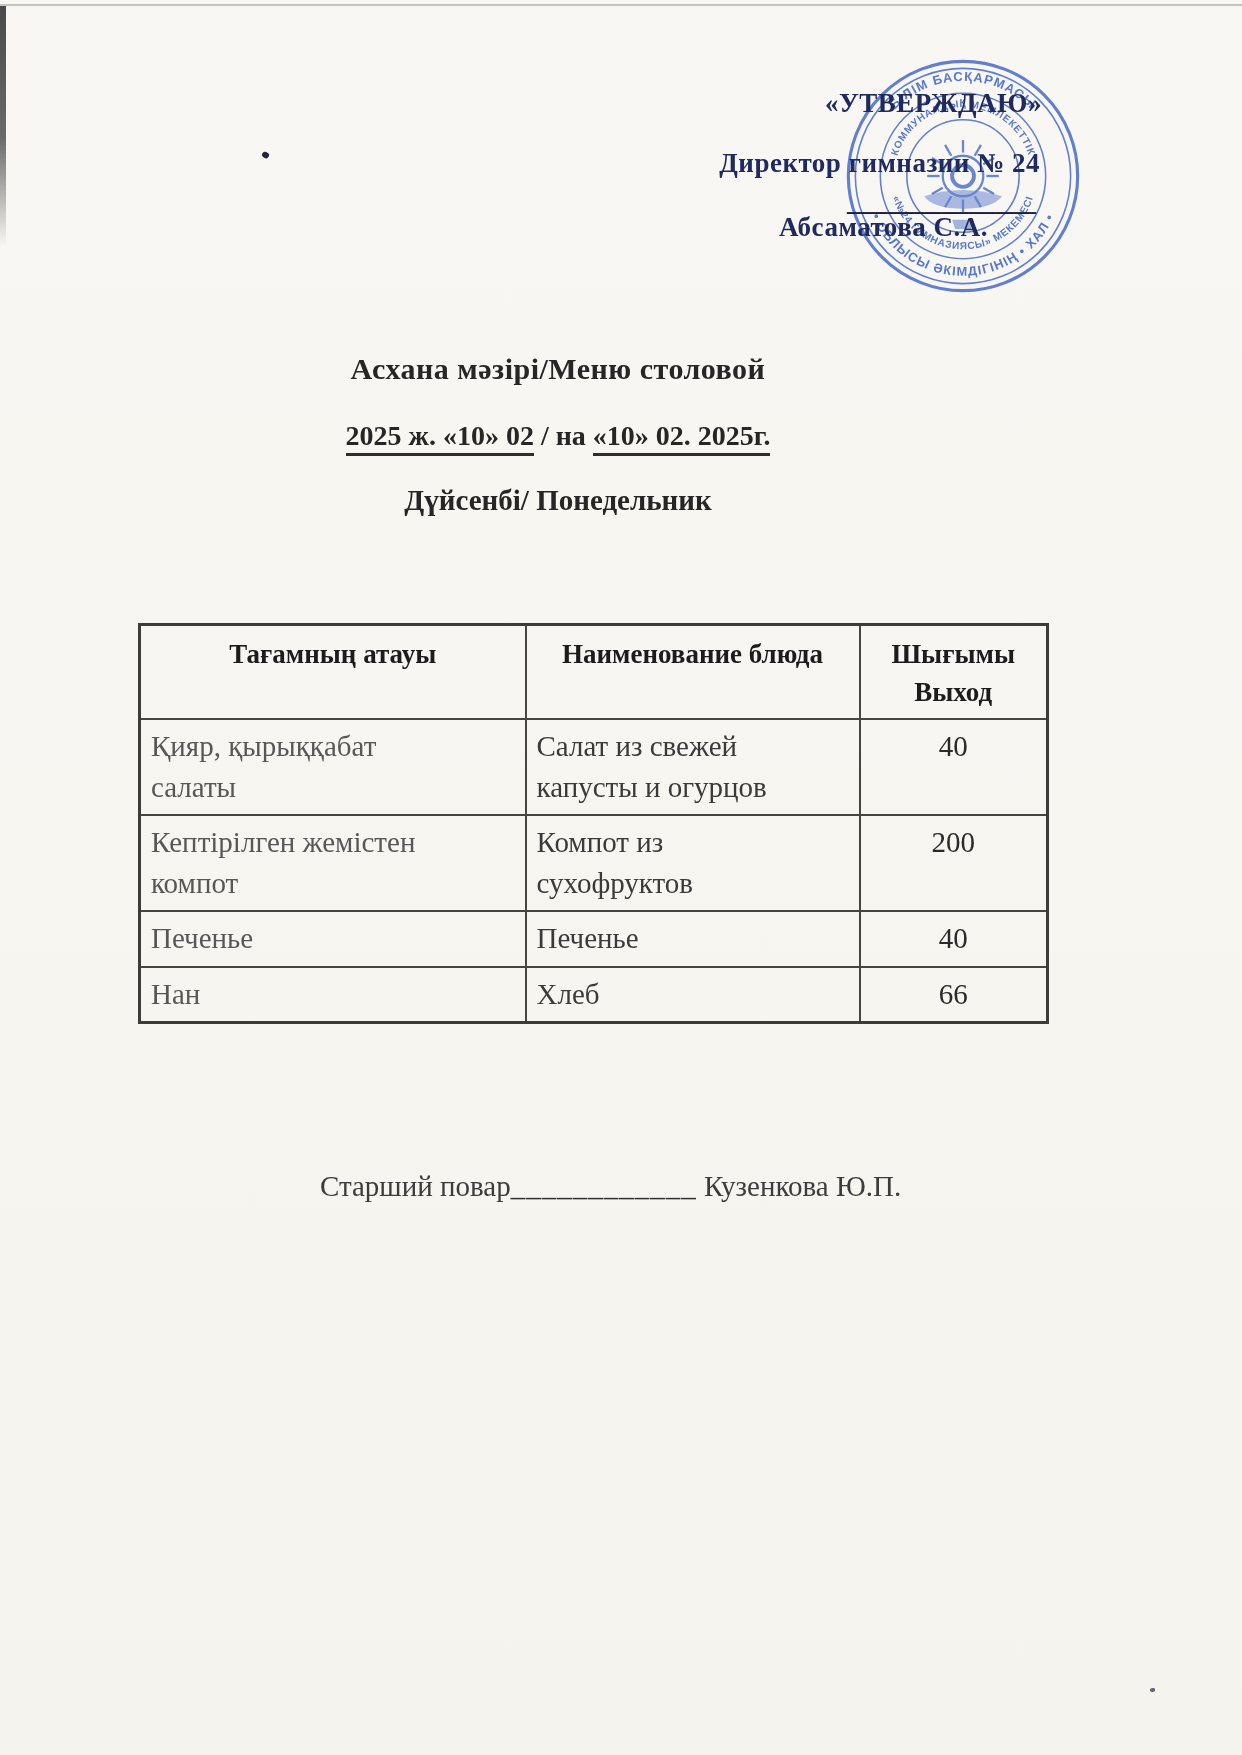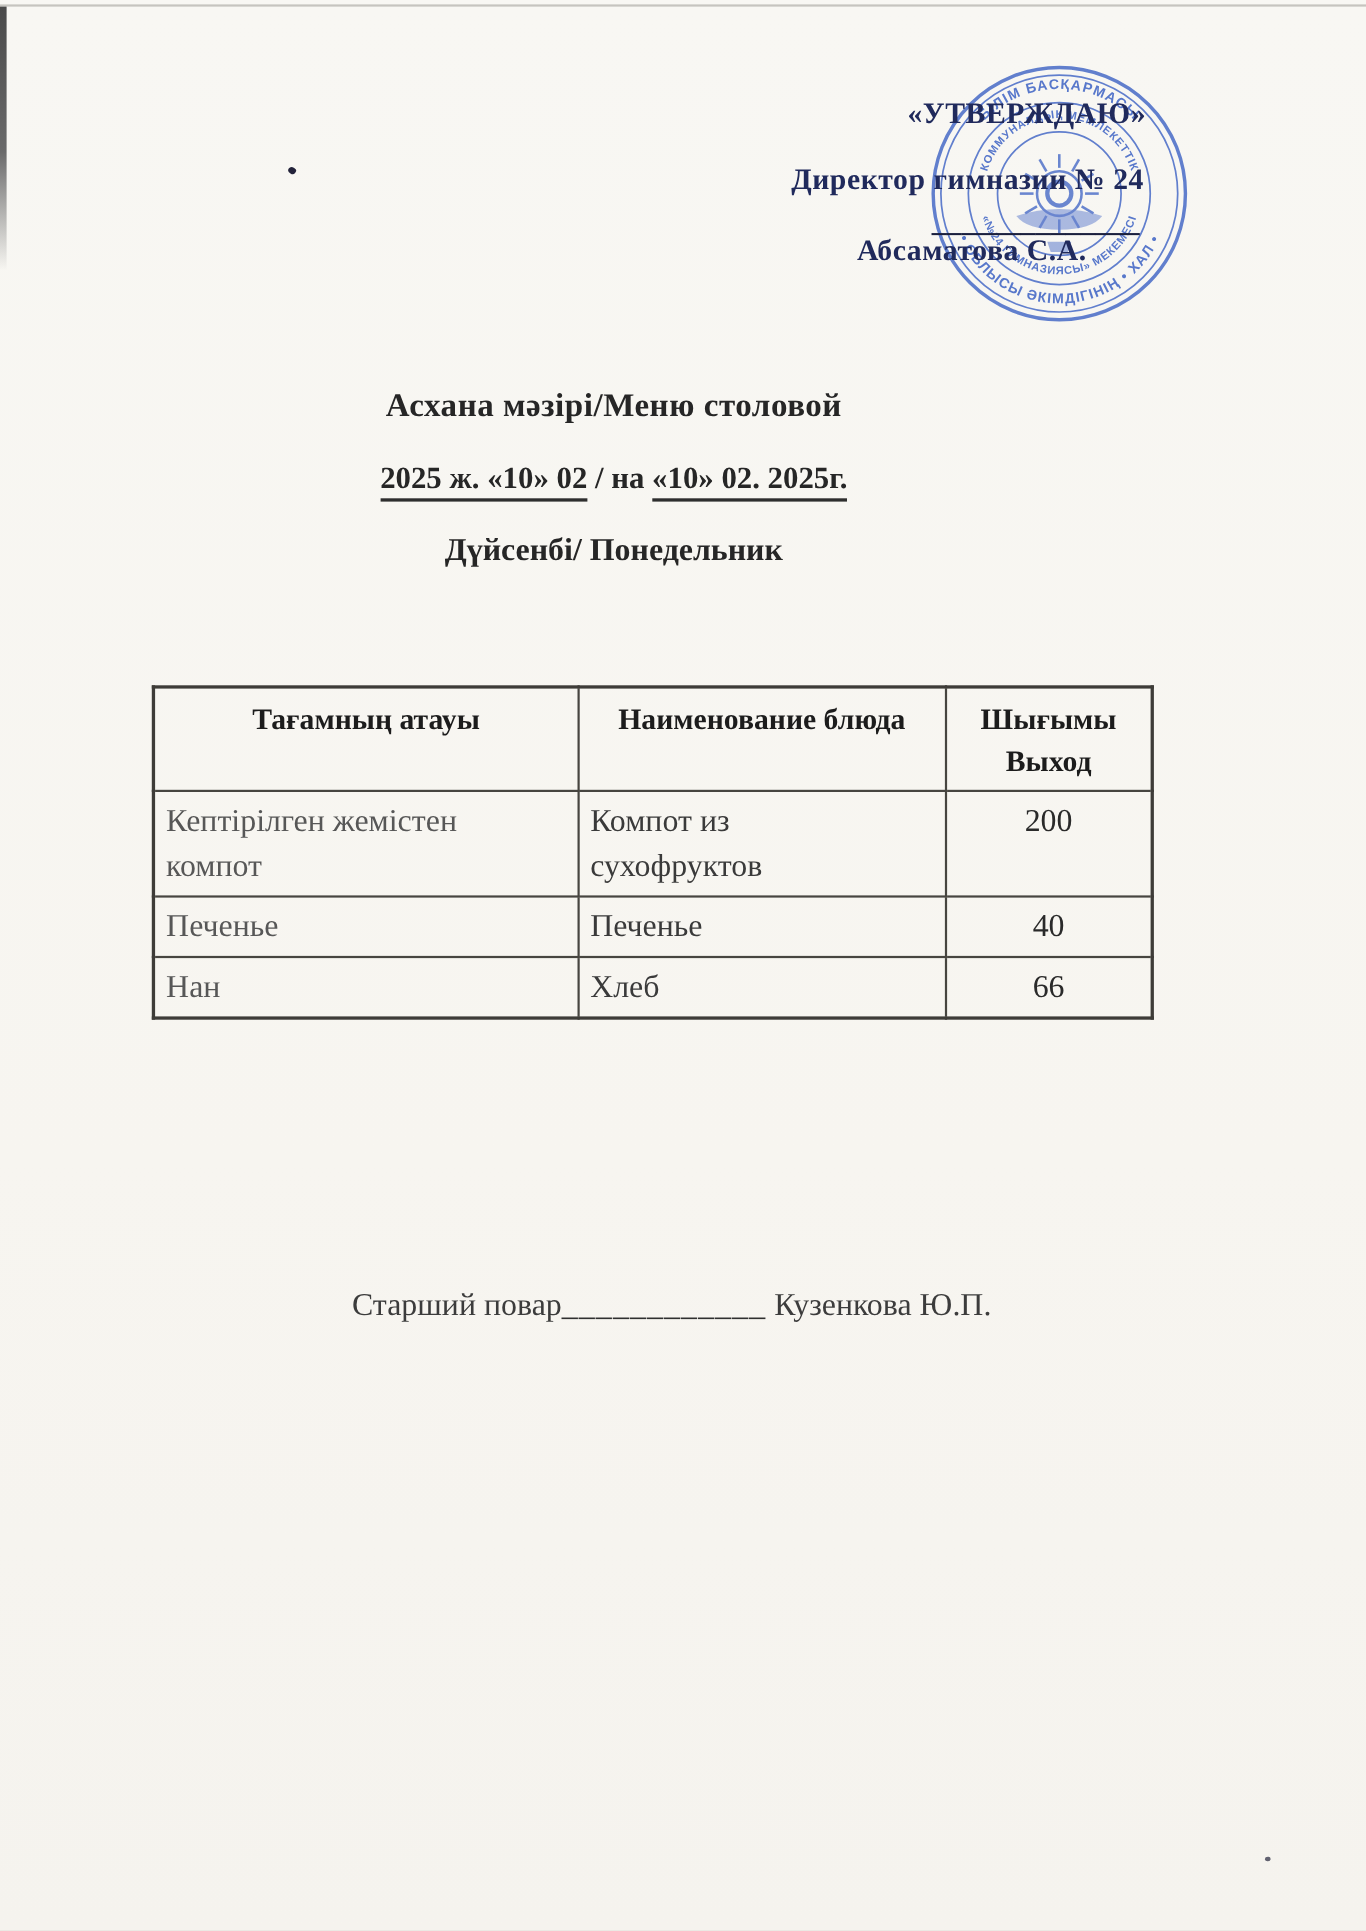--- a/index.html
+++ b/index.html
@@ -145,20 +145,27 @@
     </colgroup>
     <thead>
       <tr>
         <th>Тағамның атауы</th>
         <th>Наименование блюда</th>
         <th>Шығымы
 Выход</th>
       </tr>
     </thead>
     <tbody>
+      <tr class="r-mid">
+        <td class="c-kk">Қияр, қырыққабат
+салаты</td>
+        <td class="c-ru">Салат из свежей
+капусты и огурцов</td>
+        <td class="c-out">40</td>
+      </tr>
       <tr class="r-tall">
         <td class="c-kk">Кептірілген жемістен
 компот</td>
         <td class="c-ru">Компот из
 сухофруктов</td>
         <td class="c-out">200</td>
       </tr>
       <tr class="r-short">
         <td class="c-kk">Печенье</td>
         <td class="c-ru">Печенье</td>

